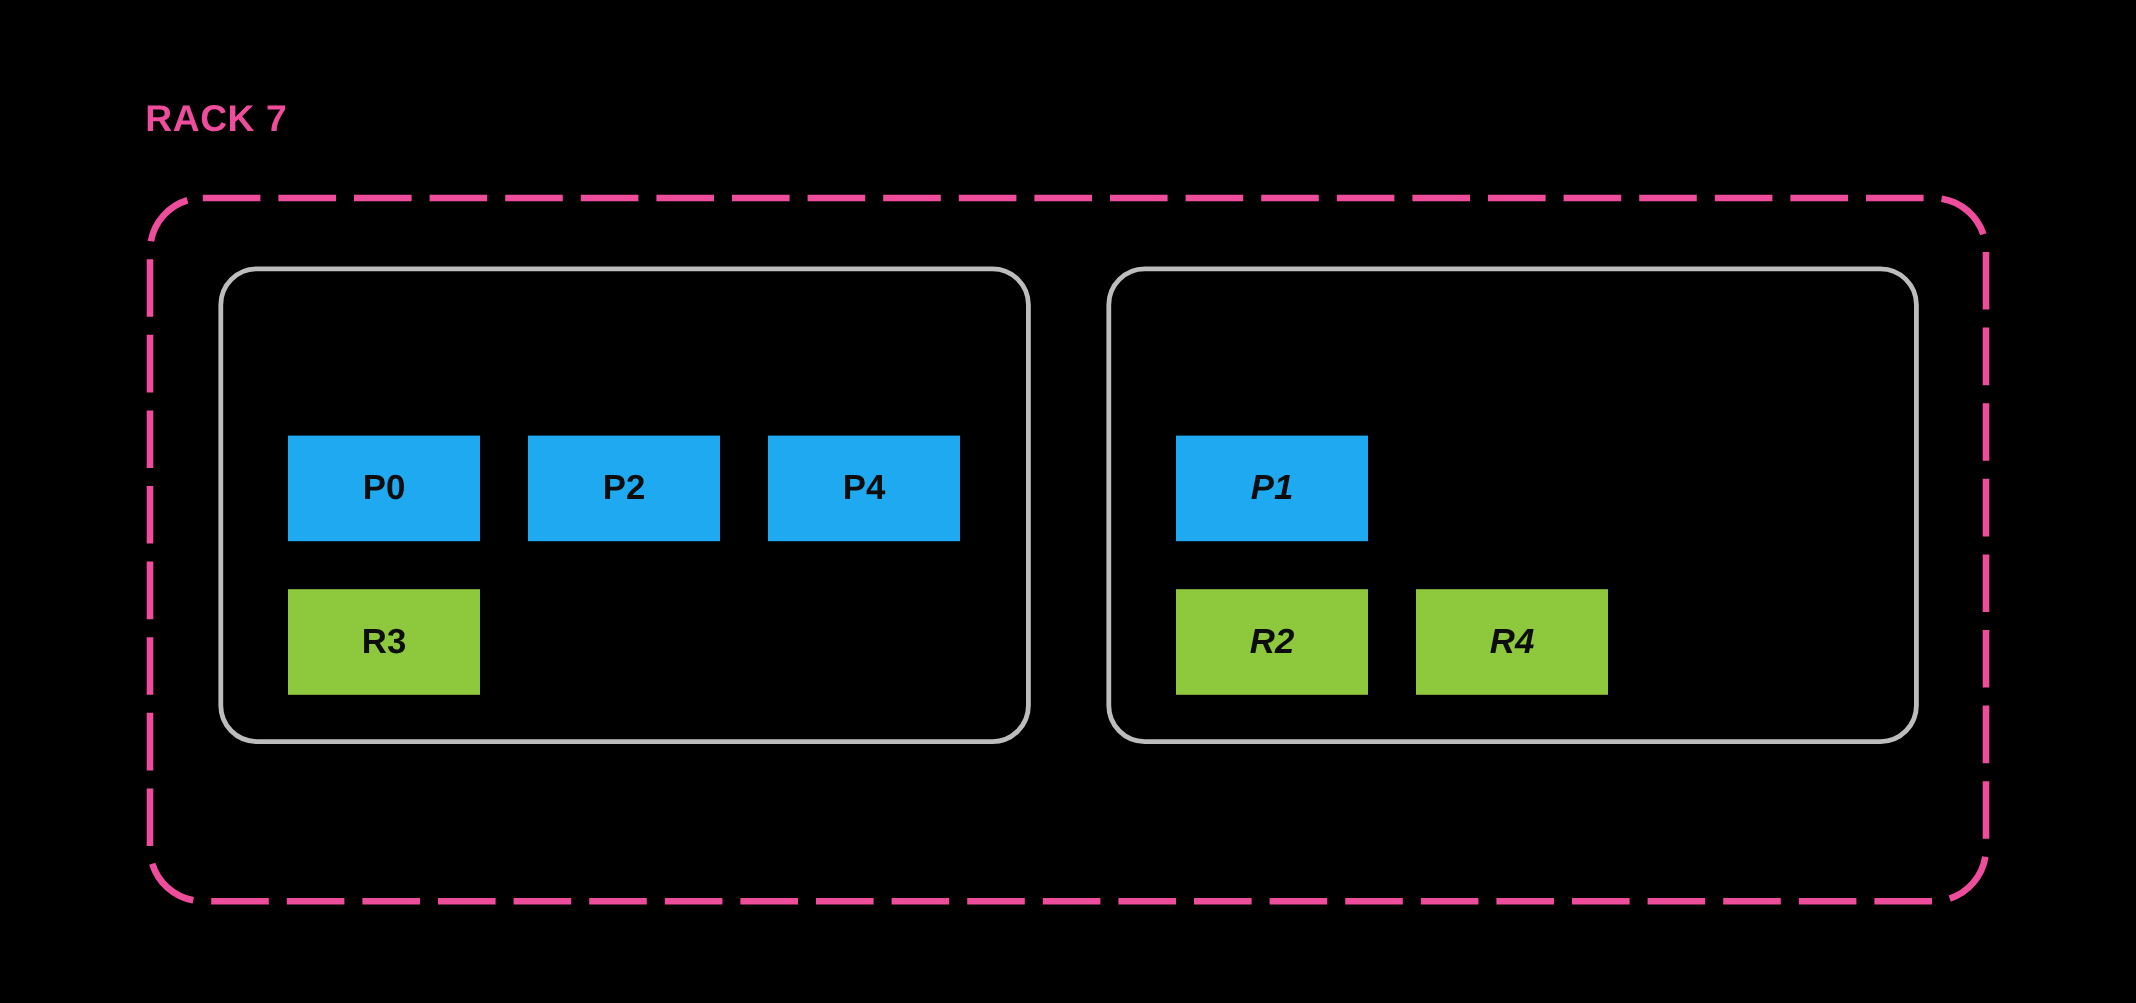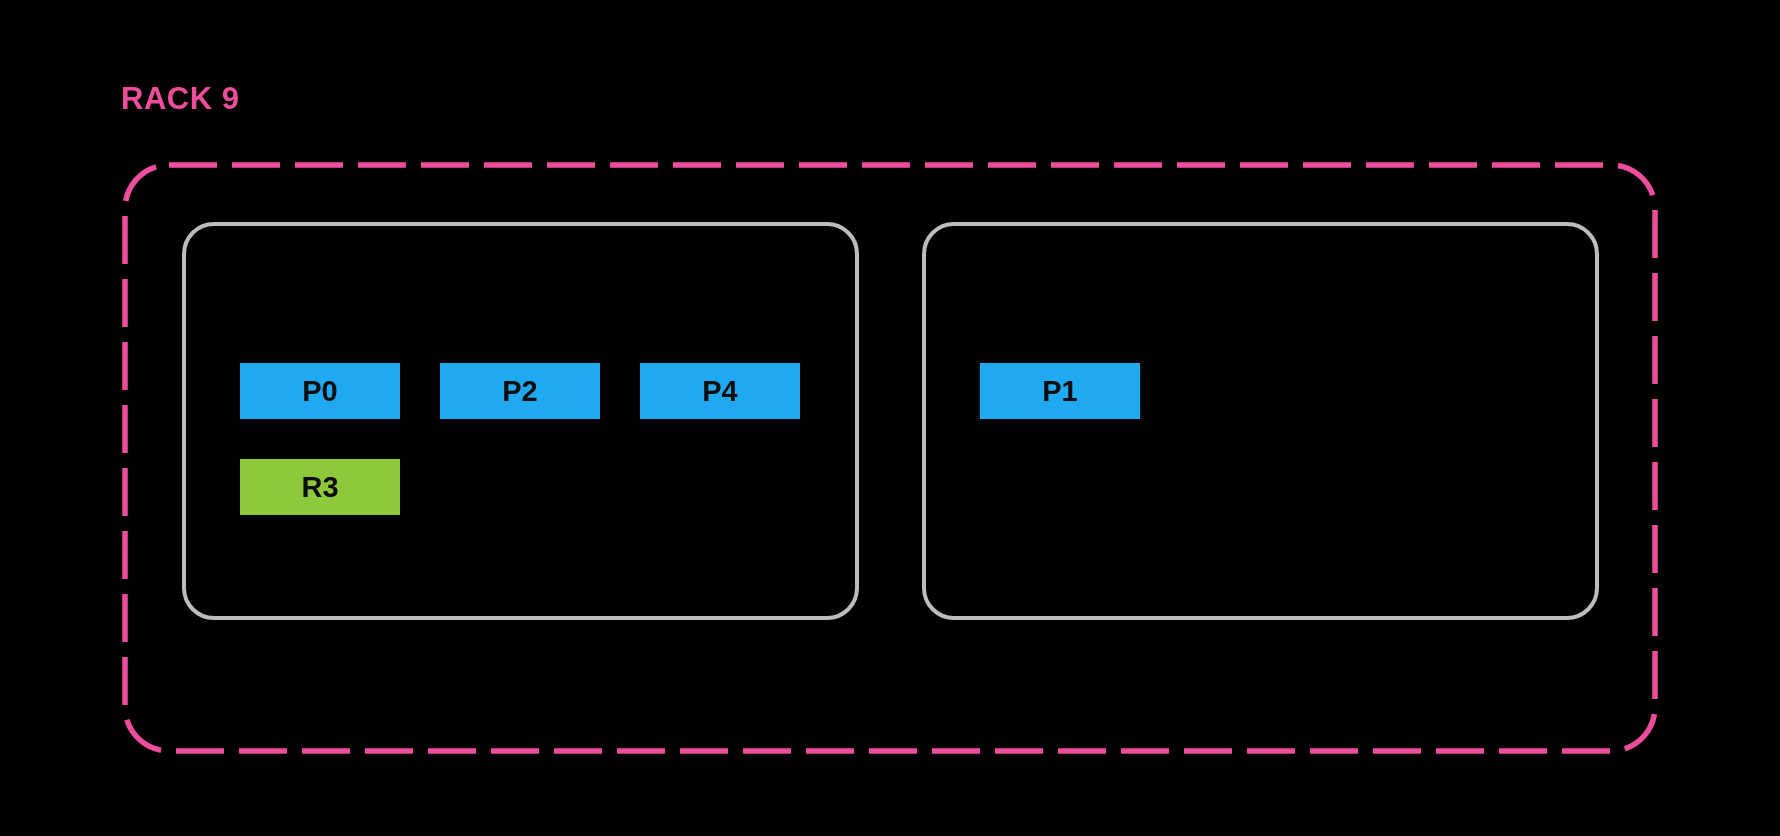--- a/index.html
+++ b/index.html
@@ -40,45 +40,45 @@
   .host {
     position: absolute;
     top: 222px;
     height: 398px;
     box-sizing: border-box;
     border: 4px solid var(--gray, #BDBDBD);
     border-radius: 32px;
     padding: 137px 0 0 54px;
   }
   .host-left  { left: 182px; width: 677px; }
-  .host-right { left: 922px; width: 677px; }
+  .host-right { left: 922px; width: 677px; font-style: italic; }
   .slot-row {
     display: flex;
     gap: 40px;
     margin-bottom: 40px;
   }
   .slot {
     width: 160px;
-    height: 56px;
+    height: 88px;
     display: flex;
     align-items: center;
     justify-content: center;
     font-size: 29px;
     font-weight: 700;
     color: var(--slot-text, #0D0D0D);
   }
   .slot.primary { background: var(--blue, #1FA9F1); }
   .slot.replica { background: var(--green, #8EC93D); }
 </style>
 </head>
 <body>
 
 <div class="canvas" style="--bg: #000000; --pink: #EE4D9B; --blue: #1FA9F1; --green: #8EC93D; --gray: #BDBDBD; --slot-text: #0D0D0D;">
 
-  <div class="rack-label">RACK 9</div>
+  <div class="rack-label">RACK 7</div>
 
   <svg class="rack-outline" viewBox="0 0 1780 836" aria-hidden="true">
     <rect x="125" y="165" width="1530" height="586" rx="44"></rect>
   </svg>
 
   <div class="host host-left">
       <div class="slot-row">
         <div class="slot primary">P0</div>
         <div class="slot primary">P2</div>
         <div class="slot primary">P4</div>
@@ -86,16 +86,18 @@
       <div class="slot-row">
         <div class="slot replica">R3</div>
       </div>
     </div>
 
   <div class="host host-right">
       <div class="slot-row">
         <div class="slot primary">P1</div>
       </div>
       <div class="slot-row">
+        <div class="slot replica">R2</div>
+        <div class="slot replica">R4</div>
       </div>
     </div>
 
 </div>
 
 </body></html>

